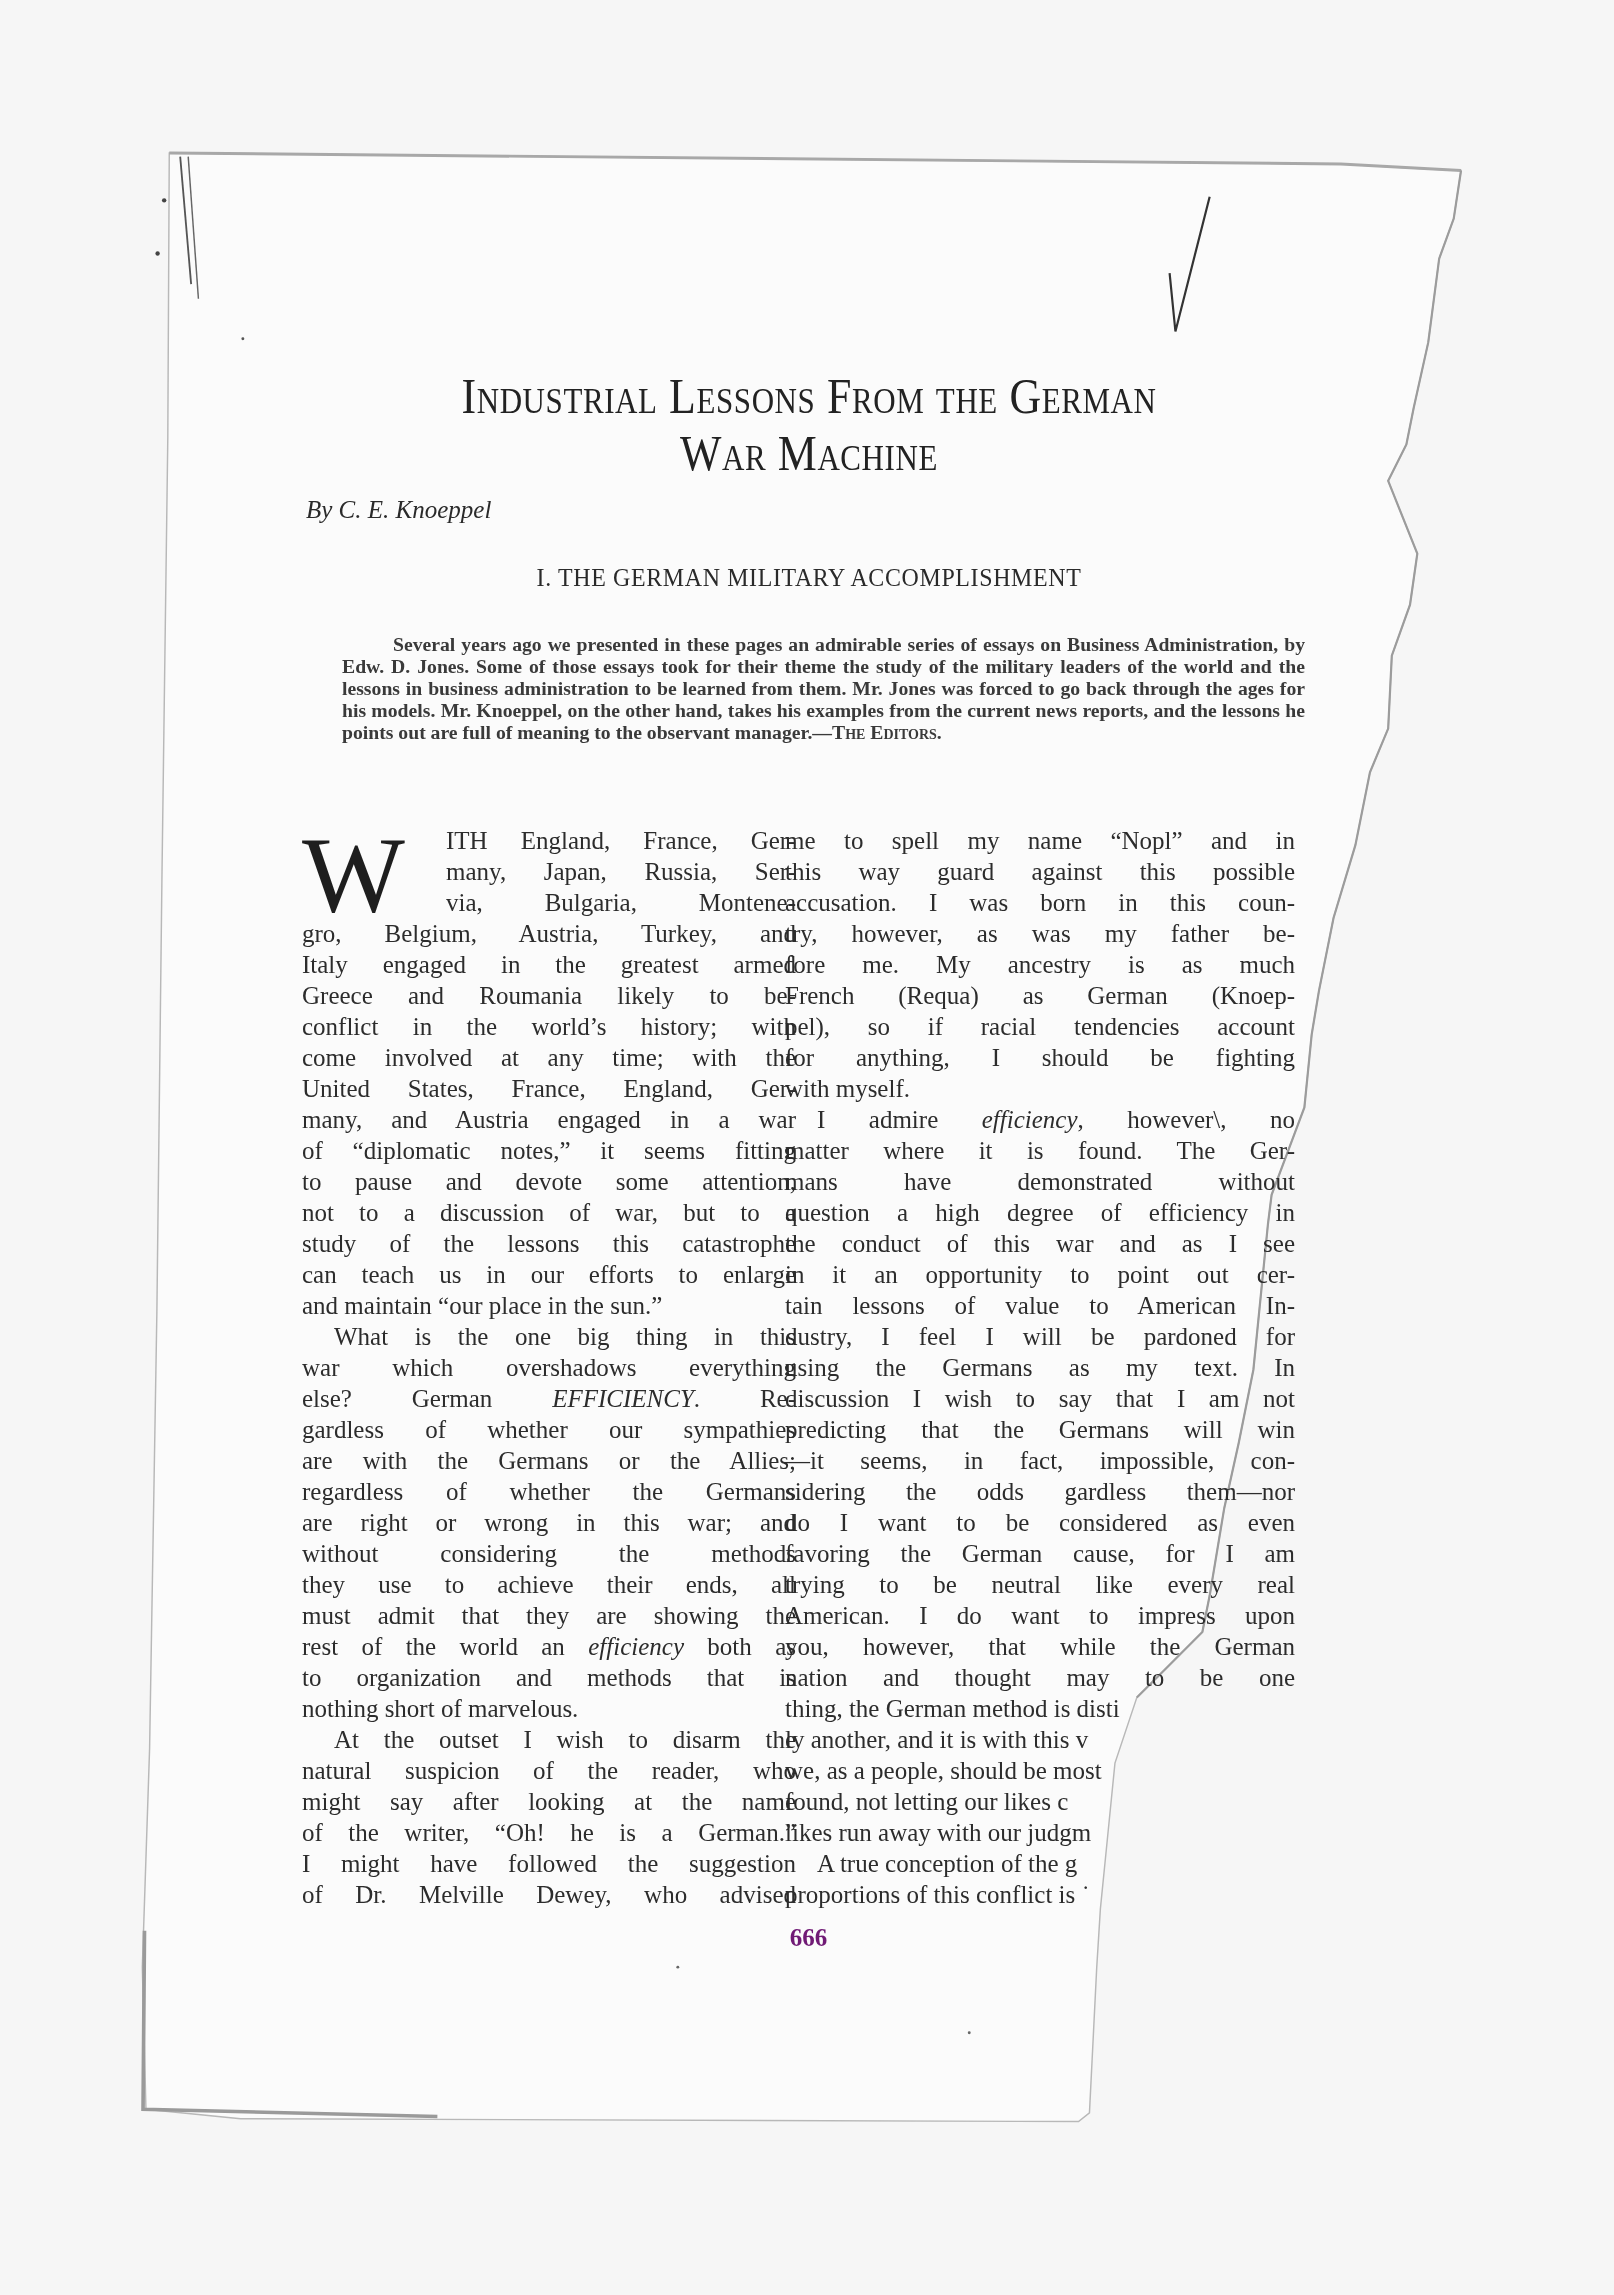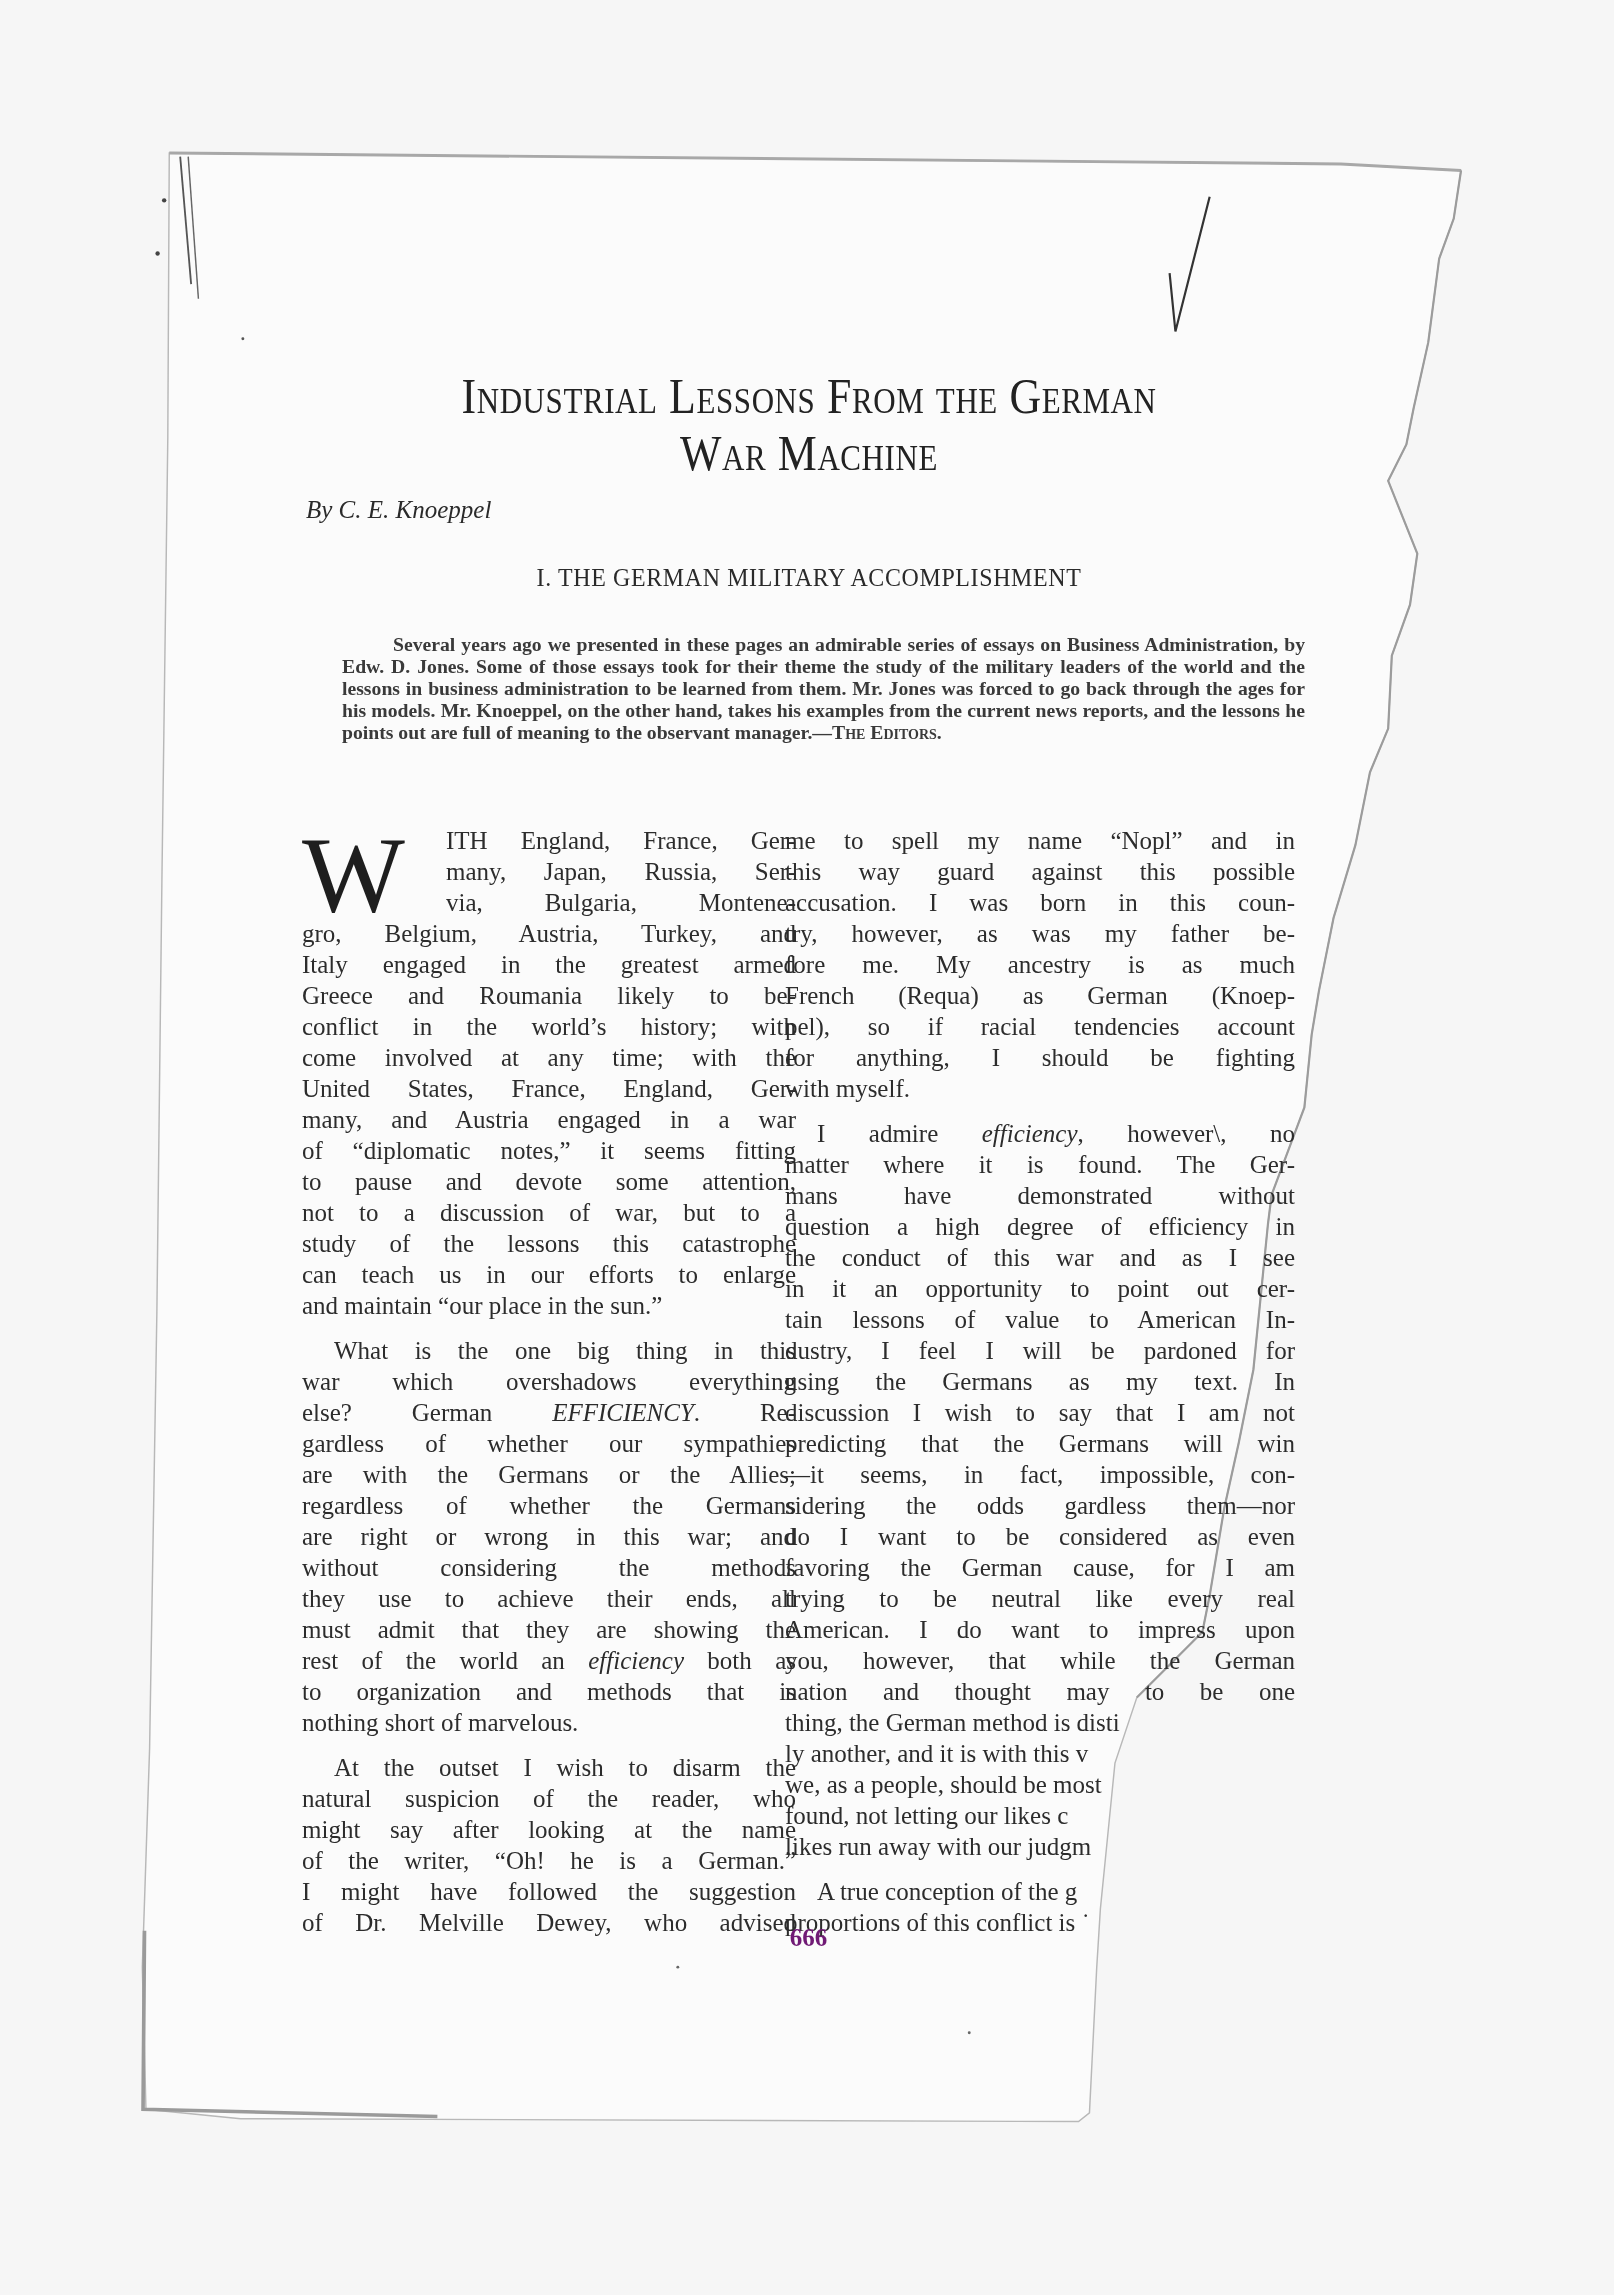--- a/index.html
+++ b/index.html
@@ -66,21 +66,21 @@
   .col-right { left: 785px; width: 510px; }
   .line {
     display: block;
     white-space: nowrap;
     text-align: justify;
     text-align-last: justify;
     height: 31px;
     overflow: visible;
   }
   .line.last { text-align-last: left; }
-  .line.indent { padding-left: 32px; margin-top: 14px; }
+  .line.indent { padding-left: 32px; }
   .line.drop { padding-left: 144px; }
   .line.cut { text-align-last: left; }
   .dropcap {
     position: absolute;
     left: 0; top: 1.5px;
     font-size: 109px; line-height: 95px;
     color: #1e1e1e;
     font-weight: normal;
   }
   em { font-style: italic; }

